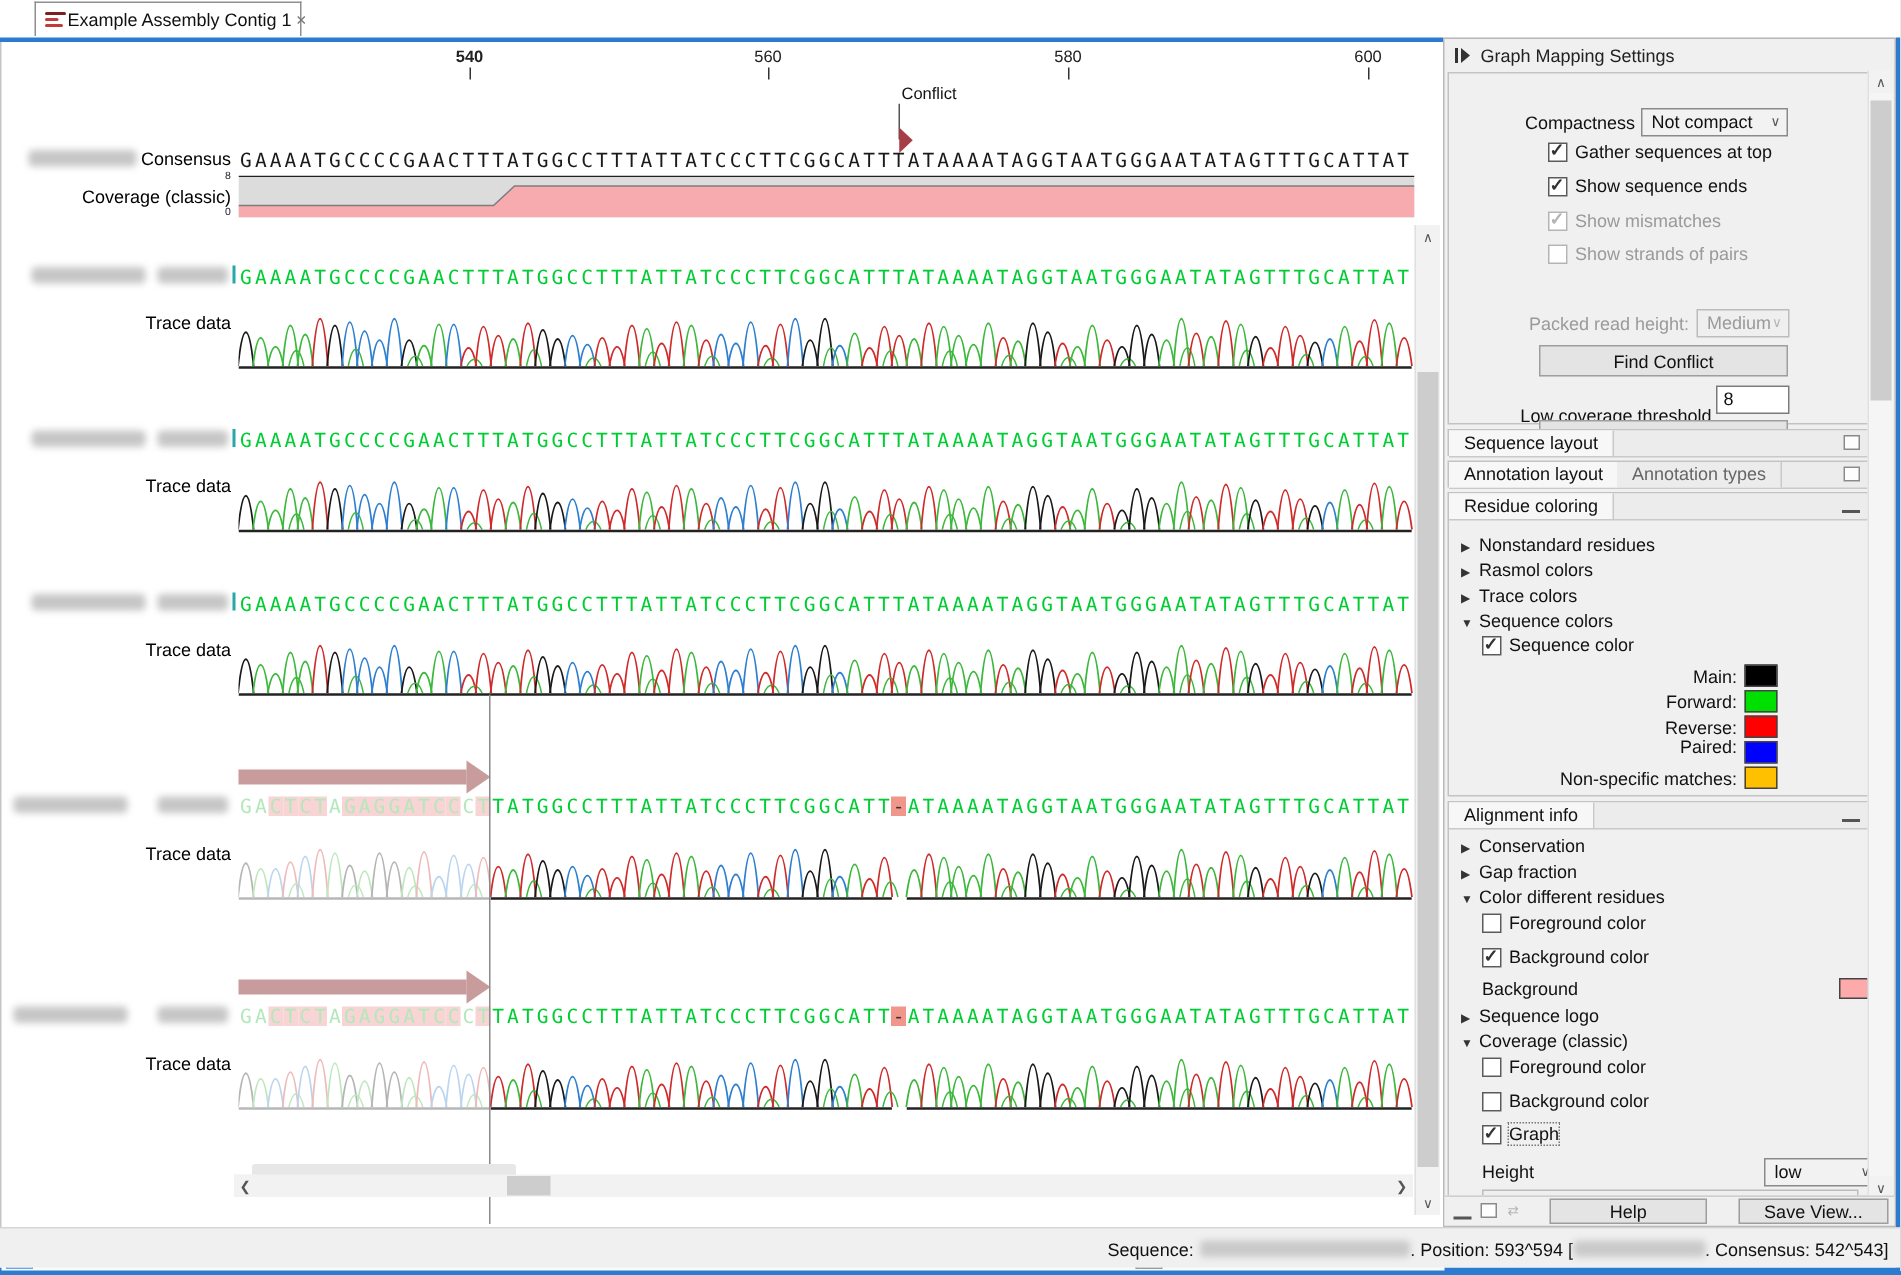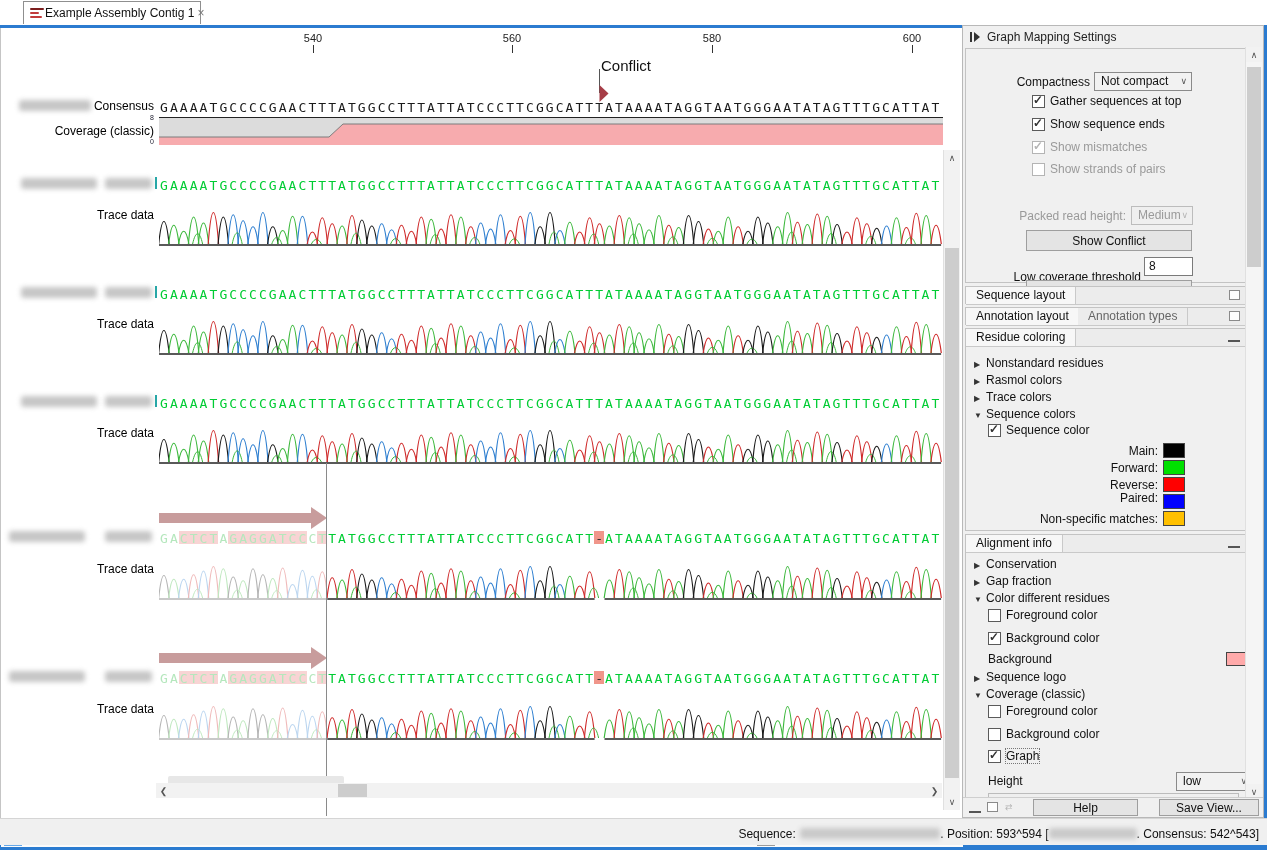--- a/index.html
+++ b/index.html
@@ -12,21 +12,21 @@
   .tab-icon i{height:2px;border-radius:1px;}
   .tab-label{font-size:12px;color:#111;white-space:nowrap;}
   .tab-close{font-size:12px;color:#777;margin-left:2px;cursor:default;}
   .blueline{position:absolute;left:0;top:25px;width:962px;height:3px;background:#2b7bd0;}
   .blue-right{position:absolute;right:0;top:25px;width:3px;height:820px;background:#2b7bd0;}
   .blue-bottom{position:absolute;left:0;top:845px;width:1267px;height:5px;background:#2b7bd0;}
   
   .main{position:absolute;left:0;top:28px;width:962px;height:790px;background:#fff;border-left:1px solid #c5c5c5;box-sizing:border-box;}
   .ruler-label{position:absolute;width:40px;text-align:center;font-size:11px;color:#222;top:4px;}
   .ruler-tick{position:absolute;width:1px;height:8px;background:#333;top:17px;}
-  .conflict-label{position:absolute;left:600px;top:29px;font-size:15px;color:#111;}
+  .conflict-label{position:absolute;left:600px;top:29px;font-size:11px;color:#111;}
   .rowlabel{position:absolute;left:0;width:153px;text-align:right;font-size:12px;color:#000;white-space:nowrap;}
   .blur{position:absolute;background:#c6c6c6;border-radius:3px;filter:blur(2.5px);}
   .seqrow{position:absolute;left:158px;width:786px;height:15px;white-space:nowrap;overflow:hidden;}
   .nt{display:inline-block;width:9.9px;text-align:center;font-family:"DejaVu Sans Mono",monospace;font-size:13px;height:15px;line-height:15px;box-sizing:border-box;}
   .nt.cons{color:#1a1a1a;}
   .nt.grn{color:#00cc33;}
   .nt.clip{color:#b5e7bd;}
   .nt.mis{background:#f8d4d4;}
   .nt.gap{background:#f0968a;color:#333;}
   .trace{position:absolute;left:158px;}
@@ -92,21 +92,21 @@
       <span class="tab-label">Example Assembly Contig 1</span>
       <span class="tab-close">×</span>
     </div>
   </div>
   <div class="blueline"></div>
   <div class="blue-right"></div>
   <div class="blue-bottom"></div>
 
   <div class="main">
     <div id="ruler">
-        <div class="ruler-label" style="left: 292px;">540</div>
+        <div class="ruler-label" style="left: 292px; font-weight: bold;">540</div>
         <div class="ruler-tick" style="left: 312px;"></div>
         <div class="ruler-label" style="left: 491px;">560</div>
         <div class="ruler-tick" style="left: 511px;"></div>
         <div class="ruler-label" style="left: 691px;">580</div>
         <div class="ruler-tick" style="left: 711px;"></div>
         <div class="ruler-label" style="left: 891px;">600</div>
         <div class="ruler-tick" style="left: 911px;"></div>
       </div>
 
     <div class="conflict-label">Conflict</div>
@@ -786,21 +786,21 @@
           </div>
           <span class="cblabel" style="left: 84px; top: 68px;">Show sequence ends</span>
           <div class="cb dis" style="left: 66px; top: 92px;">
             <span class="ck">✓</span>
           </div>
           <span class="cblabel dis" style="left: 84px; top: 91px;">Show mismatches</span>
           <div class="cb dis" style="left: 66px; top: 114px;"></div>
           <span class="cblabel dis" style="left: 84px; top: 113px;">Show strands of pairs</span>
           <div class="rightlbl" style="left: 0px; top: 160px; width: 160px; color: rgb(154, 154, 154);">Packed read height:</div>
           <div class="dd dis" style="left: 165px; top: 157px; width: 62px;">Medium<span class="chev">∨</span></div>
-          <div class="pbtn" style="left: 60px; top: 181px; width: 166px;">Show Conflict</div>
+          <div class="pbtn" style="left: 60px; top: 181px; width: 166px;">Find Conflict</div>
           <div class="rightlbl" style="left: 0px; top: 221px; width: 175px;">Low coverage threshold</div>
           <div class="pinput" style="left: 178px; top: 208px; width: 49px;">8</div>
           <div class="pbtn" style="left: 60px; top: 231px; width: 166px;">Find Low Coverage</div>
         </div>
         <div class="pgroup" style="top: 260px; height: 18px;">
           <div class="pgh">
             <span class="tabseg" style="left: 0px;">Sequence layout</span>
             <div class="boxic"></div>
           </div>
         </div>

